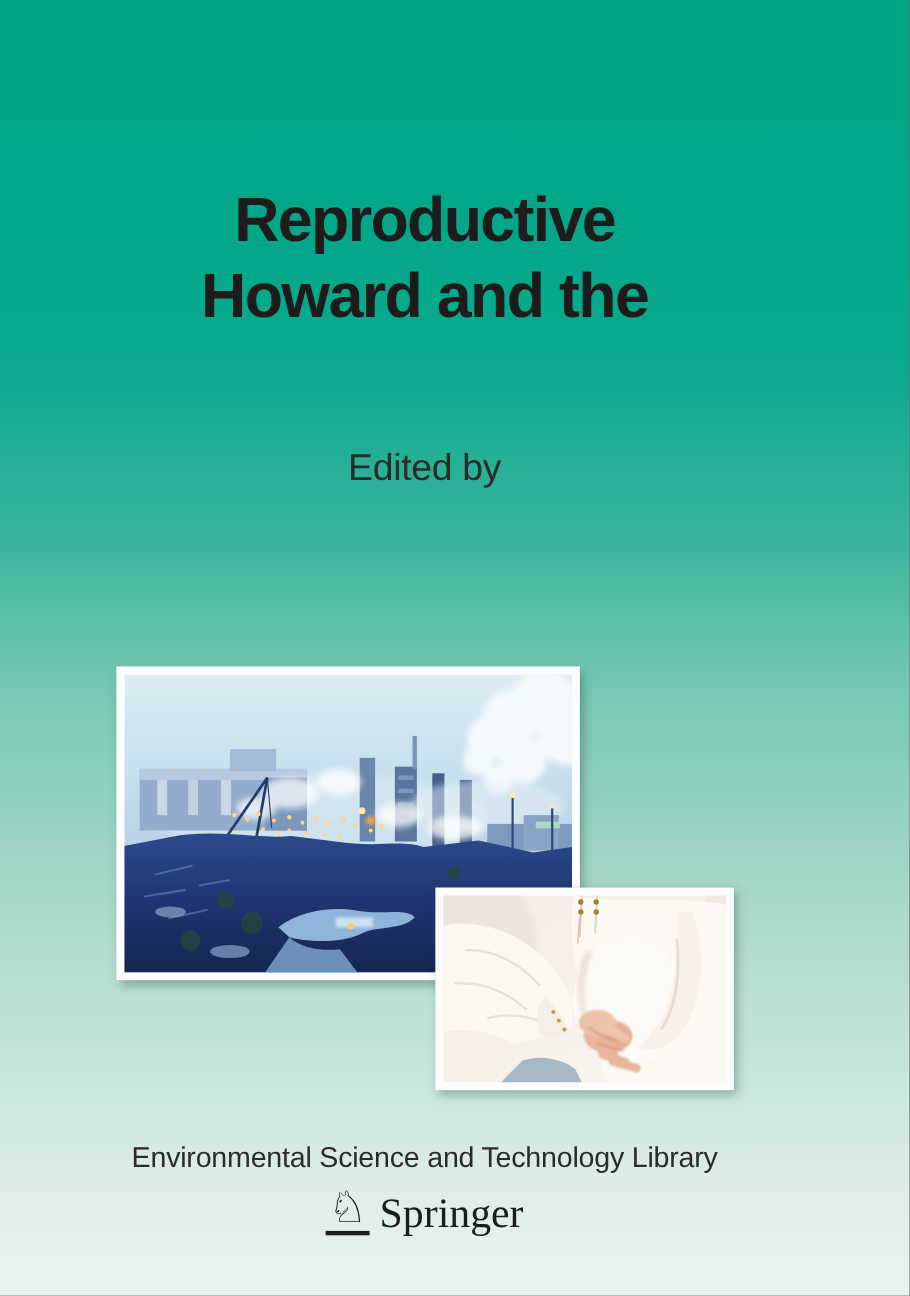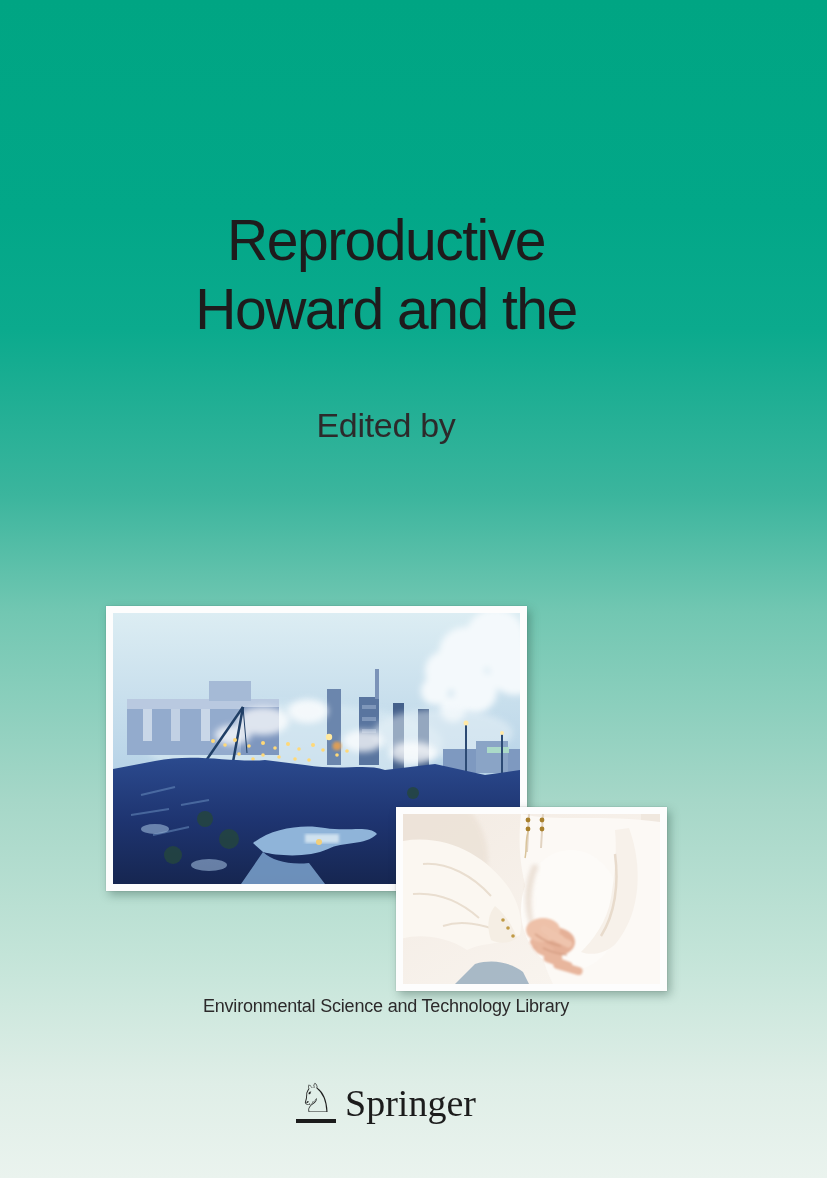--- a/index.html
+++ b/index.html
@@ -12,31 +12,31 @@
     background:linear-gradient(180deg,
       #00a583 0%, #02a788 18%, #0baa8d 28%,
       #3bb59d 42%, #72c7b2 52%, #a6d7c8 68%,
       #c3e4d8 81%, #dfeee7 92%, #eaf3ee 100%);
   }
   .center-col{
     position:absolute;left:0;width:772px;text-align:center;
   }
   .title{
     top:166px;
-    font-size:57px;line-height:69px;font-weight:400;
-    letter-spacing:-1.5px;color:#1e1b1c;margin-top:40px;
+    font-size:57px;line-height:69px;font-weight:700;
+    letter-spacing:-1.5px;color:#1e1b1c;
   }
   .editors{
     top:408px;
     font-size:34px;line-height:35px;font-weight:400;
     letter-spacing:-0.3px;color:#2c2a2b;
   }
   .series{
-    top:996px;
-    font-size:18px;font-weight:400;letter-spacing:-0.2px;color:#2c2a2b;
+    top:1037px;
+    font-size:26px;font-weight:400;letter-spacing:-0.2px;color:#2c2a2b;
   }
   .photo{
     position:absolute;background:#fff;border:7px solid #fdfdfd;
     box-shadow:3px 4px 9px rgba(25,60,50,0.35), 0 0 1px rgba(0,0,0,0.25);
   }
   .photo svg{display:block;}
   .photo-industry{left:106px;top:606px;width:407px;height:271px;z-index:1;}
   .photo-pregnancy{left:396px;top:807px;width:257px;height:170px;z-index:2;}
   .brand-row{
     position:absolute;top:1078px;left:0;width:772px;

